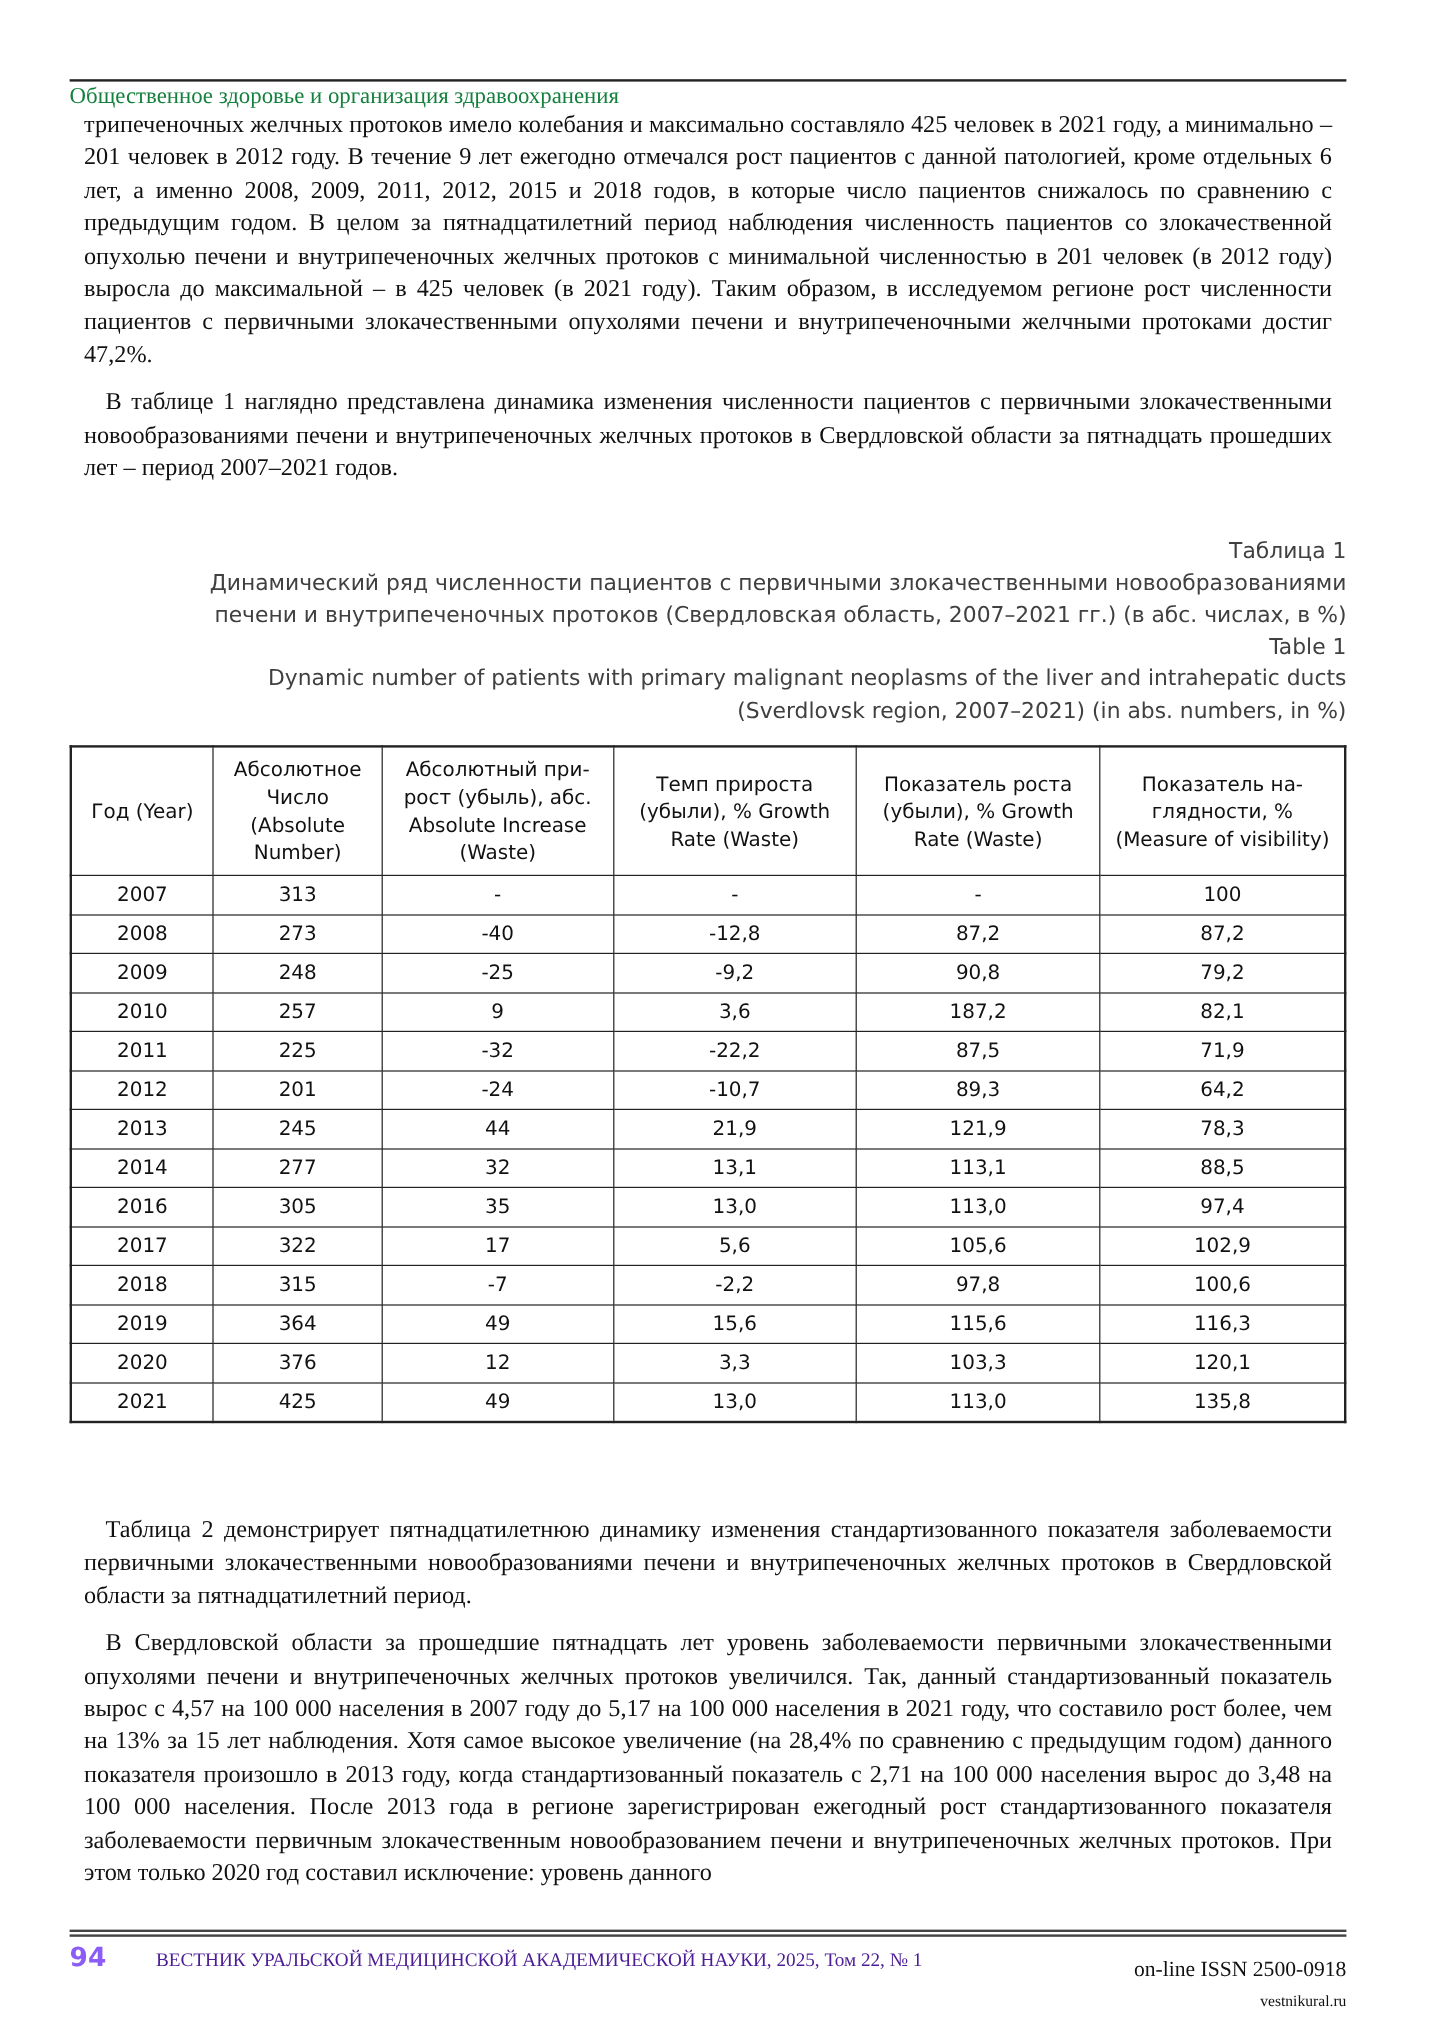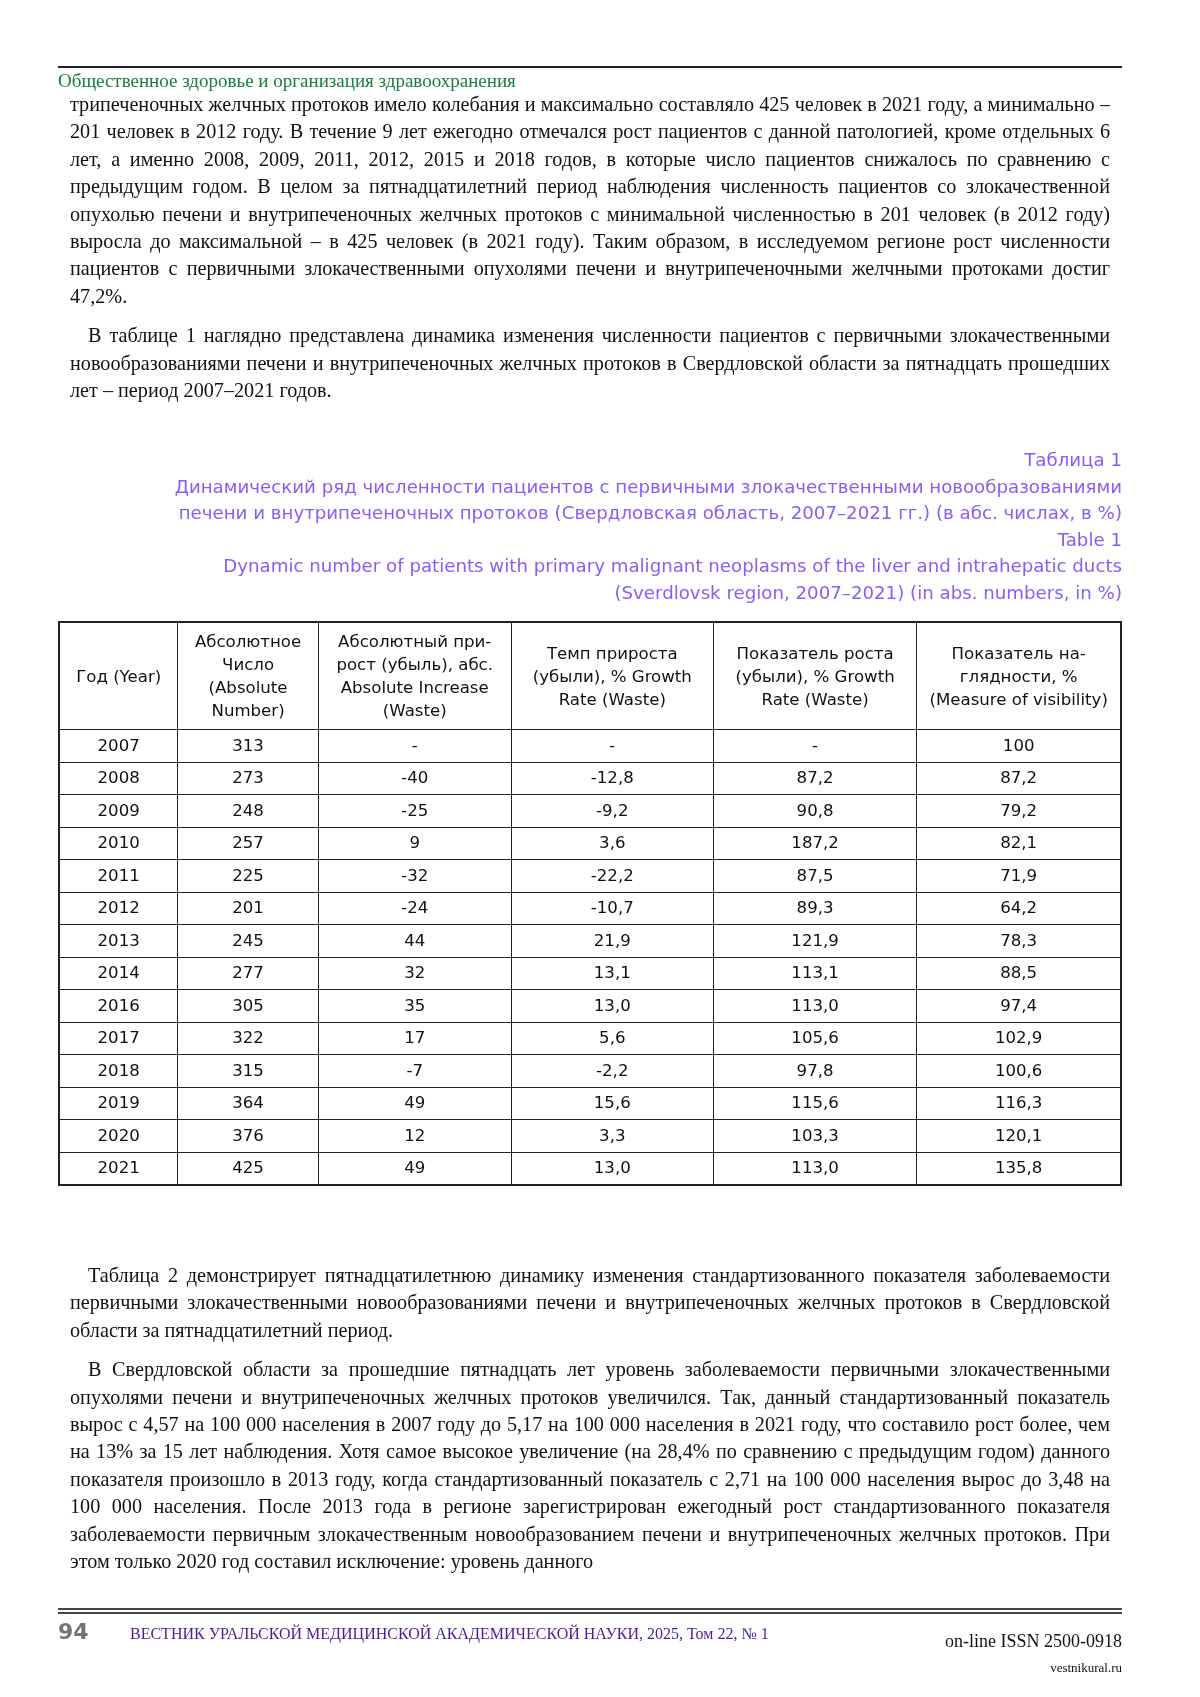--- a/index.html
+++ b/index.html
@@ -13,39 +13,39 @@
   .body-text {
     position: absolute; left: 58px; width: 1064px;
     font-family: "Liberation Serif", serif; font-size: 20.2px; line-height: 27.4px;
     text-align: justify; color: #111;
   }
   .body-text p { margin: 12px; text-indent: 0; }
   .body-text p.indent { text-indent: 18px; }
   .block-top { top: 79px; }
   .table-caption {
     position: absolute; left: 58px; width: 1064px;
-    font-family: "DejaVu Sans", sans-serif; font-size: 18.2px; line-height: 26.5px; text-align: right; color: #8b5cf6;
+    font-family: "DejaVu Sans", sans-serif; font-size: 18.2px; line-height: 26.5px; text-align: right; color: #404040;
   }
   .caption-block { top: 447px; }
   table.data {
     position: absolute; left: 58px; top: 621px; width: 1064px;
     border-collapse: collapse; font-family: "DejaVu Sans", sans-serif; font-size: 16.6px; color: #111;
   }
   table.data th, table.data td { border: 1.6px solid #222; text-align: center; padding: 0 4px; }
   table.data th { font-weight: normal; line-height: 23px; height: 106px; }
   table.data td { height: 31.5px; line-height: 20px; }
   table.data { border: 2.5px solid #222; }
   .col1 { width: 111px; } .col2 { width: 132px; } .col3 { width: 186px; }
   .col4 { width: 196px; } .col5 { width: 197px; } .col6 { width: 197px; }
   .block-bottom { top: 1250px; }
   .foot-rule1 { position: absolute; left: 58px; top: 1608px; width: 1064px; height: 1.5px; background: #444; }
   .foot-rule2 { position: absolute; left: 58px; top: 1612px; width: 1064px; height: 1.5px; background: #444; }
   .page-number {
     position: absolute; left: 58px; top: 1619px; font-family: "DejaVu Sans", sans-serif;
-    font-size: 22px; font-weight: bold; color: #737373;
+    font-size: 22px; font-weight: bold; color: #8b5cf6;
   }
   .journal-title {
     position: absolute; left: 130px; top: 1625px; font-family: "Liberation Serif", serif;
     font-size: 16px; color: #4c1d95;
   }
   .issn { position: absolute; right: 78px; top: 1631px; font-family: "Liberation Serif", serif; font-size: 18px; color: #111; }
   .site { position: absolute; right: 78px; top: 1660px; font-family: "Liberation Serif", serif; font-size: 13px; color: #111; text-align: center; }
 </style>
 </head>
 <body>

